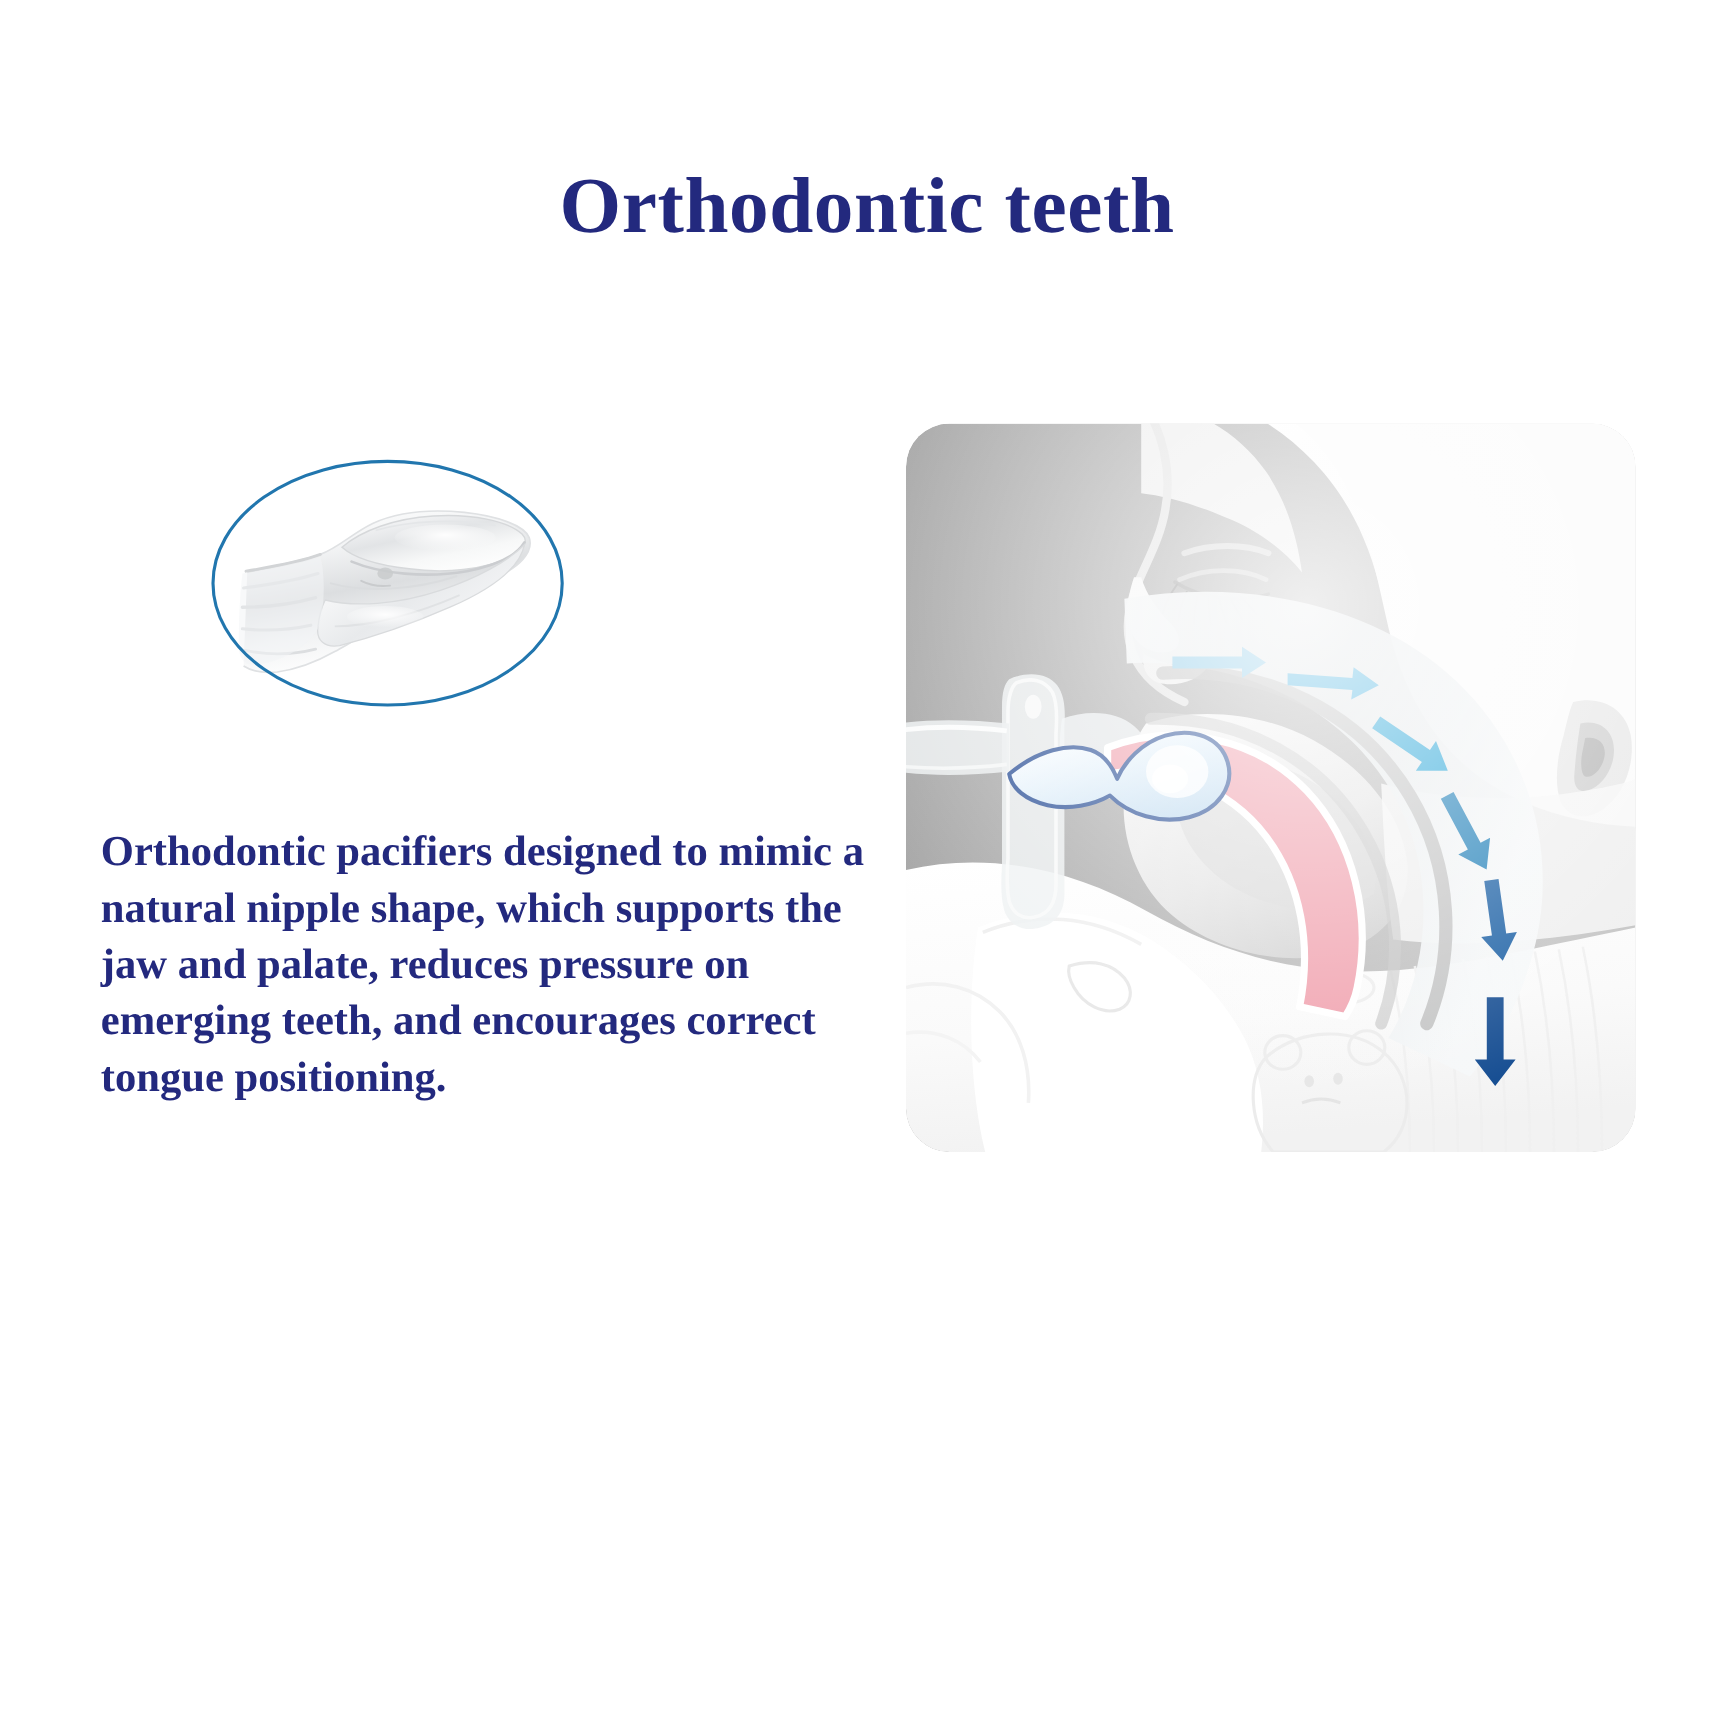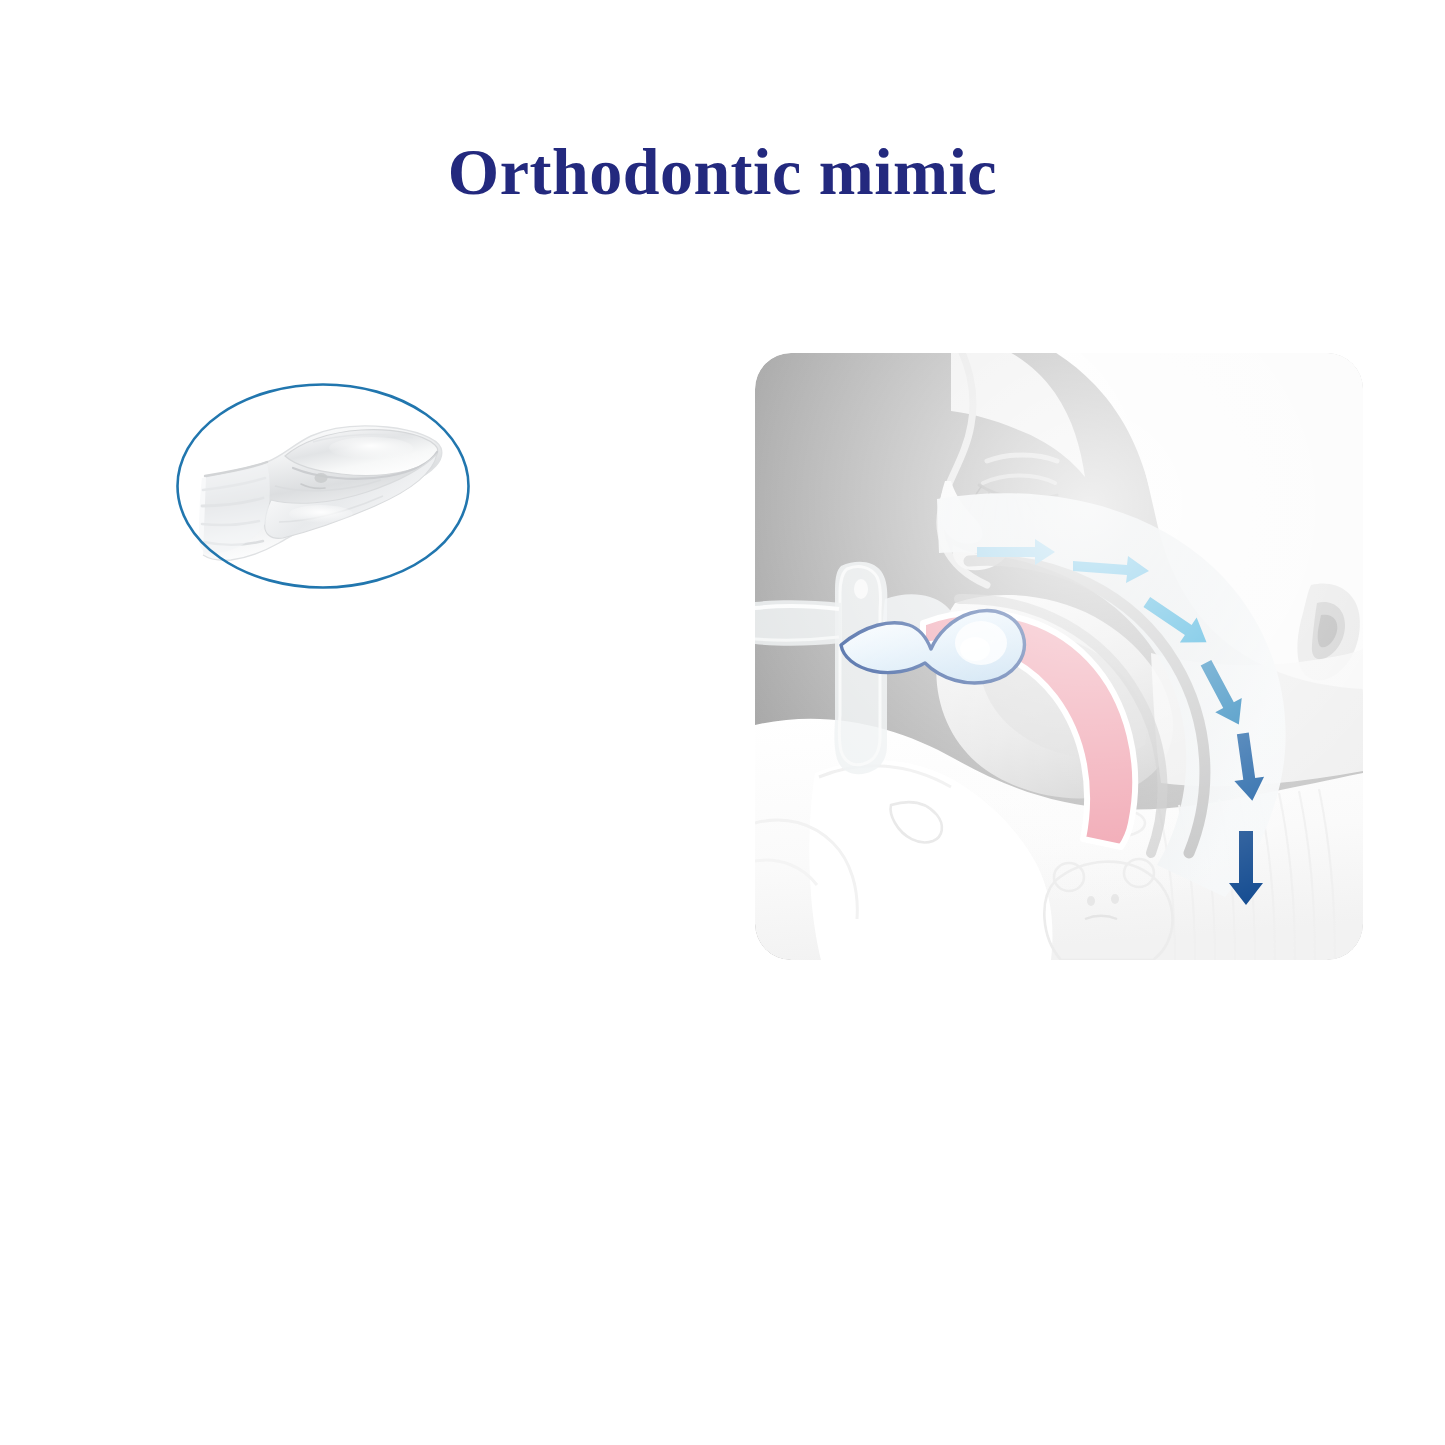--- a/index.html
+++ b/index.html
@@ -81,21 +81,21 @@
   }
   #photo-panel svg {
     display: block;
     width: 608px;
     height: 607px;
   }
 </style>
 </head>
 <body>
 
-<h1 id="page-title">Orthodontic mimic</h1>
+<h1 id="page-title">Orthodontic teeth</h1>
 
 <div id="left-column">
 
   <div id="nipple-badge">
     <svg viewBox="0 0 296 208" xmlns="http://www.w3.org/2000/svg">
       <defs>
         <linearGradient id="silGradA" x1="0" y1="0" x2="0.3" y2="1">
           <stop offset="0%" stop-color="#ffffff"></stop>
           <stop offset="28%" stop-color="#f4f5f6"></stop>
           <stop offset="55%" stop-color="#dcdee0"></stop>
@@ -172,20 +172,21 @@
         <path d="M 126 102 C 134 106, 142 107, 150 106" fill="none" stroke="#c9cbcd" stroke-width="1.6" stroke-linecap="round"></path>
 
         <ellipse cx="196" cy="66" rx="42" ry="11" fill="url(#highlightG)"></ellipse>
         <ellipse cx="146" cy="132" rx="32" ry="9" fill="url(#highlightG)"></ellipse>
       </g>
 
       <ellipse cx="148" cy="104" rx="145.5" ry="101.5" fill="none" stroke="#2176ae" stroke-width="2.6"></ellipse>
     </svg>
   </div>
 
+  <p id="description-text">Orthodontic pacifiers designed to mimic a natural nipple shape, which supports the jaw and palate, reduces pressure on emerging teeth, and encourages correct tongue positioning.</p>
 </div>
 
 <div id="photo-panel">
   <svg viewBox="0 0 608 607" xmlns="http://www.w3.org/2000/svg">
     <defs>
 
       <linearGradient id="bgGrad" x1="0" y1="0" x2="1" y2="0.25">
         <stop offset="0%" stop-color="#a0a0a0"></stop>
         <stop offset="45%" stop-color="#aeaeae"></stop>
         <stop offset="100%" stop-color="#c4c4c4"></stop>

